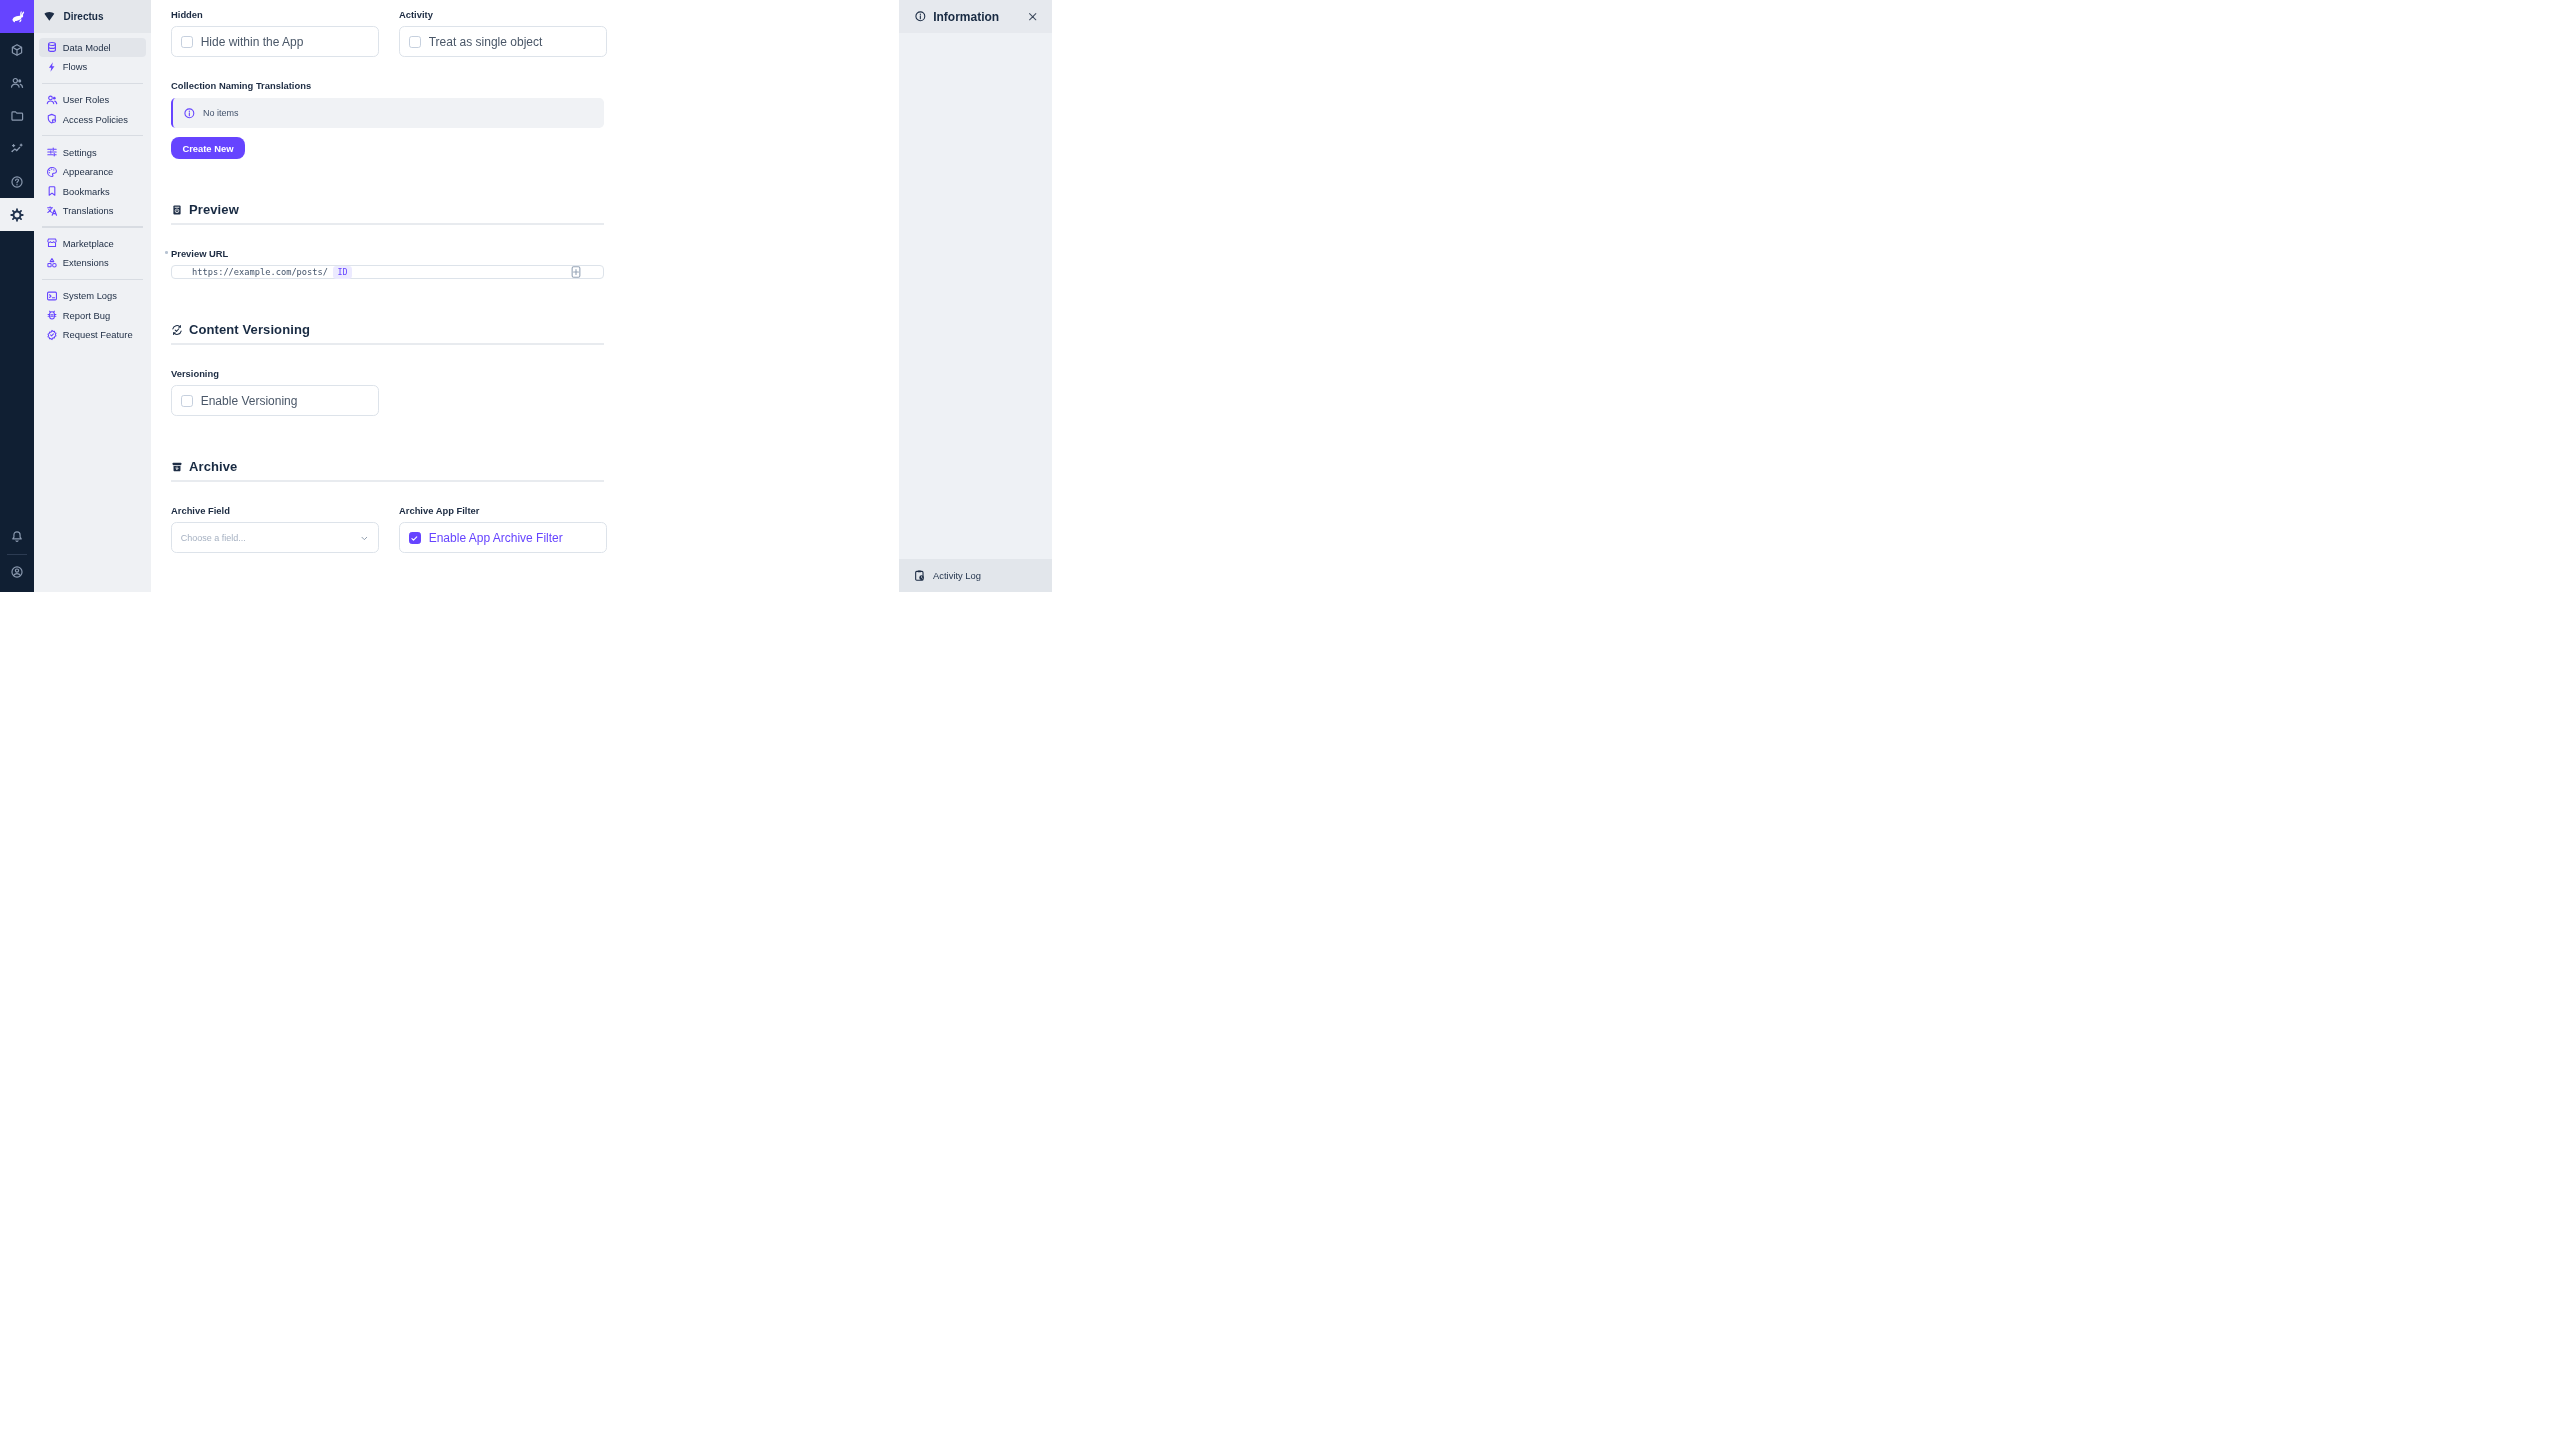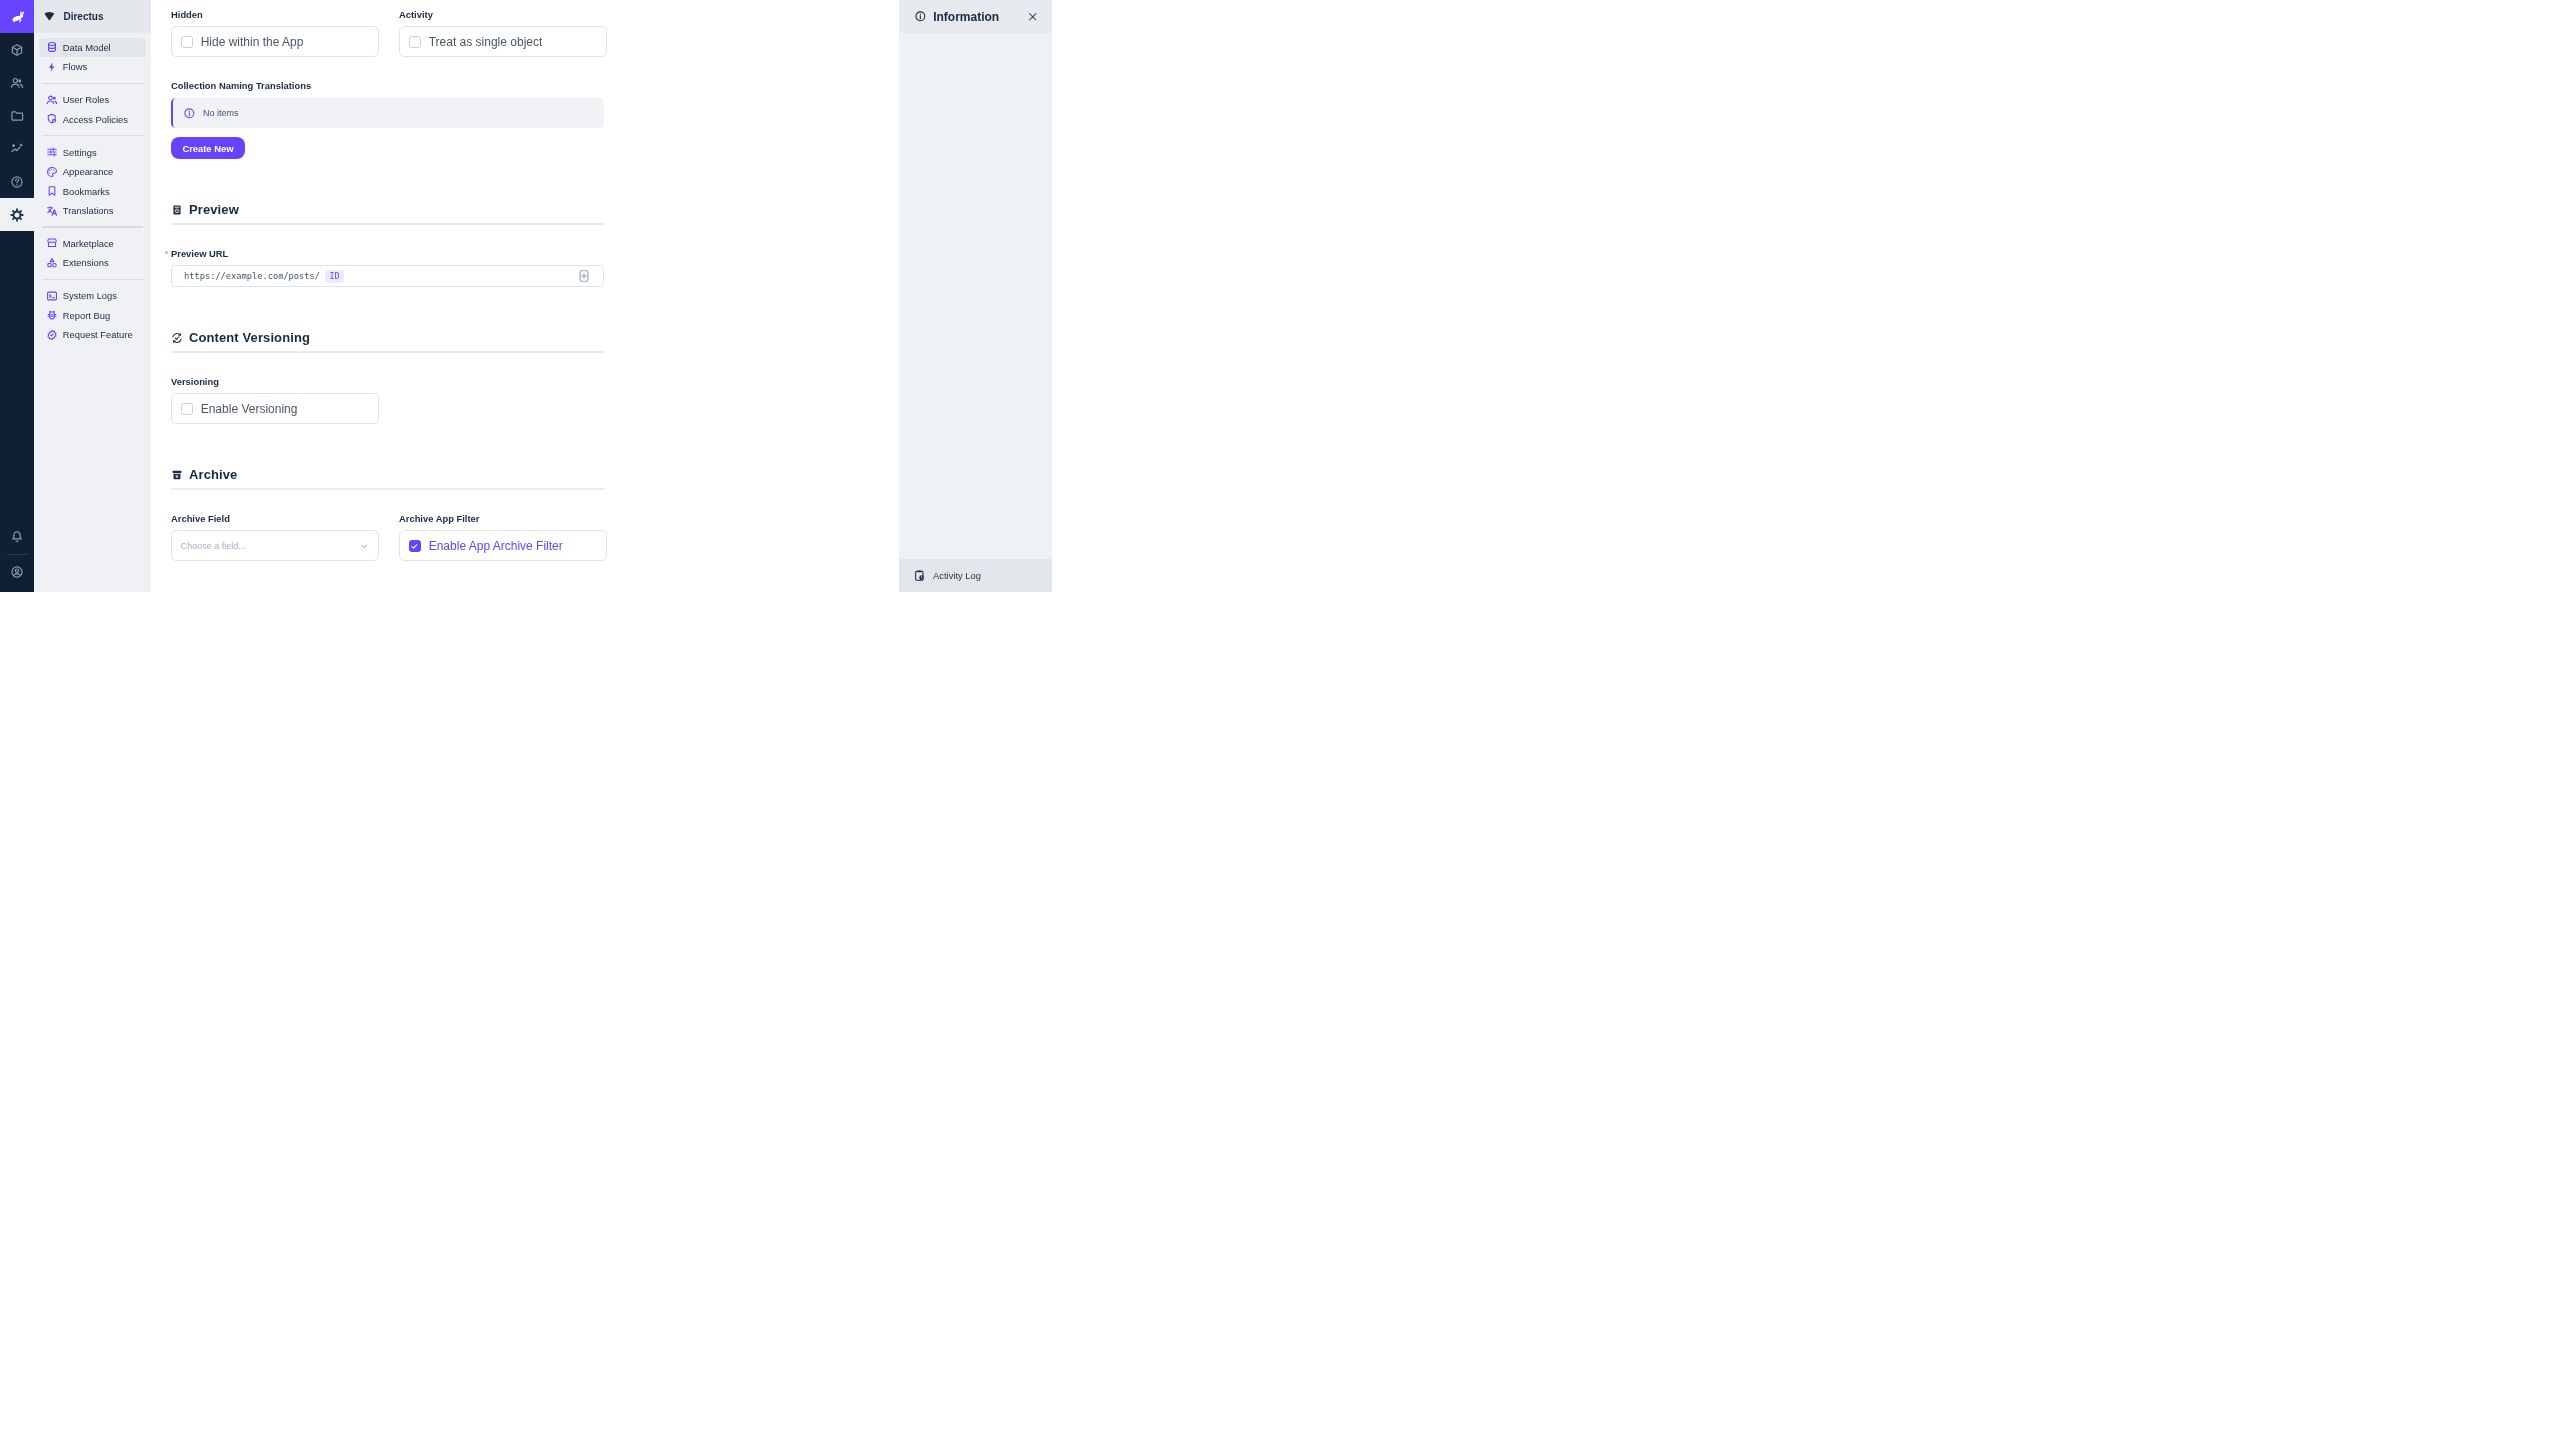--- a/index.html
+++ b/index.html
@@ -65,22 +65,22 @@
 
   .section-head { display:flex; align-items:center; gap:6px; margin-top:43px; }
   .section-head svg { width:12px; height:12px; }
   .section-title { font-size:13px; font-weight:700; color:#182a42; letter-spacing:0.1px; }
   .section-divider { width:433px; height:1.3px; background:#e8ebef; border:none; margin-top:6px; }
 
   .field-block { margin-top:23px; }
   .dotted { position:relative; }
   .dotted::before { content:""; position:absolute; left:-6px; top:3.4px; width:2.7px; height:2.7px; border-radius:50%; background:#b7c3d2; }
 
-  .url-input { width:433px; height:22px; border:1.3px solid #dde3ea; border-radius:4px; display:flex; align-items:center;
-               padding:0 12px; cursor:text; }
+  .url-input { width:433px; height:14px; border:1.3px solid #dde3ea; border-radius:4px; display:flex; align-items:center;
+               padding:0 20px; cursor:text; }
   .url-text { font-family:"DejaVu Sans Mono", monospace; font-size:8.7px; color:#44546a; }
   .chip { font-family:"DejaVu Sans Mono", monospace; font-size:8.4px; color:#6644ff; background:#eceaff;
           border-radius:3.4px; padding:1.3px 4.7px; margin-left:4.7px; }
   .add-field-btn { margin-left:auto; background:none; border:none; cursor:pointer; display:flex; }
   .add-field-btn svg { width:14px; height:16px; }
 
   .select-box { justify-content:flex-start;text-align:center; }
   .placeholder { font-size:9px; color:#a6b1c2; }
   .select-box svg { margin-left:auto; width:10.7px; height:10.7px; }
 

